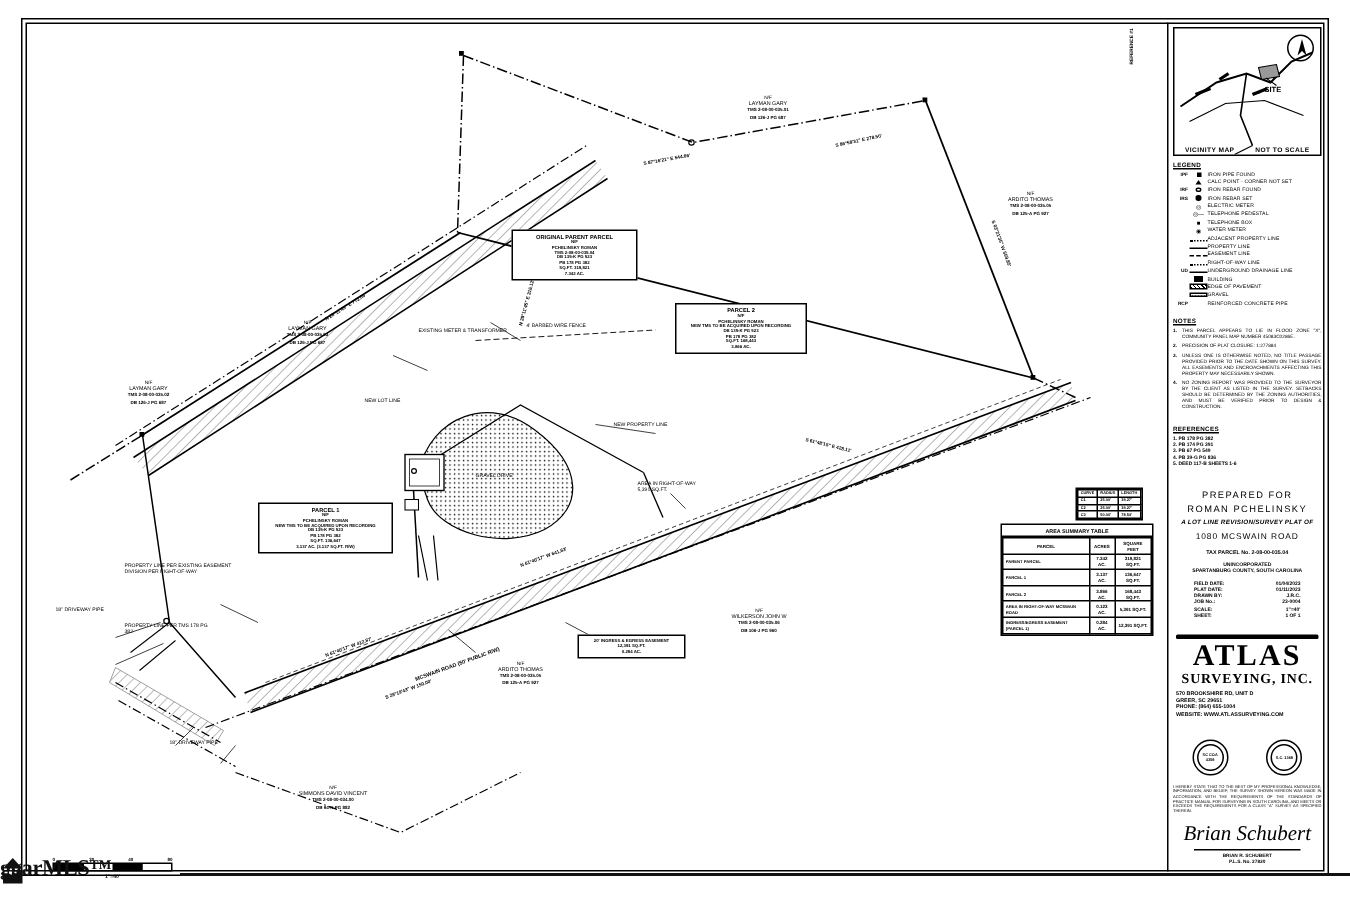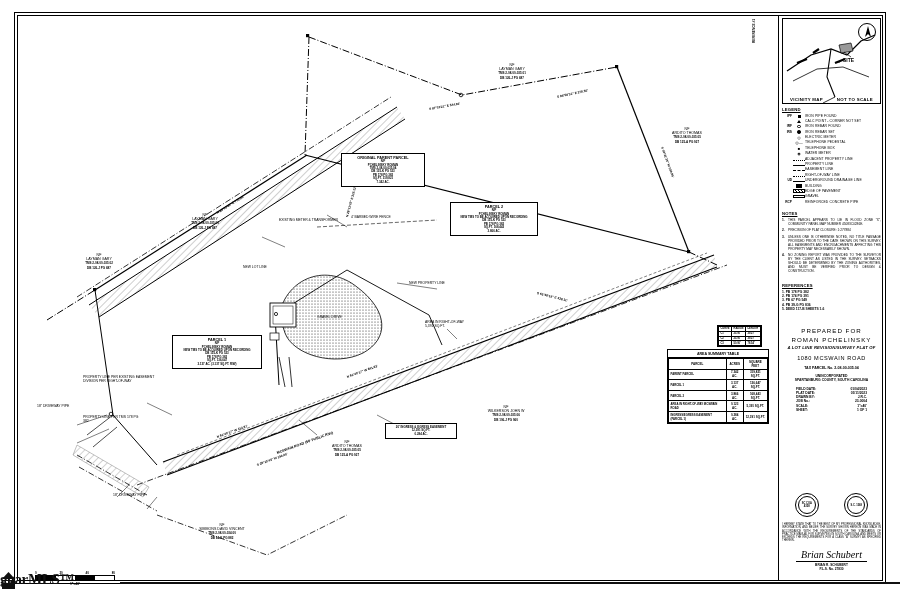--- a/index.html
+++ b/index.html
@@ -124,21 +124,21 @@
     font-size: 2.6px; font-weight: bold; text-align: center; line-height: 3px;
   }
   .seal-in { width: 18px; height: 18px; border: .7px solid #000; border-radius: 50%;
              display:flex;align-items:center;justify-content:center; }
   
   .cert { top: 508px; }
   .cert-txt { font-size: 2.7px; line-height: 3.3px; text-align: justify; }
   .sig {
     margin-top: 6px; text-align: center;
     font-family: "Liberation Serif", serif;
-    font-size: 10px; font-style: italic;
+    font-size: 14px; font-style: italic;
   }
   .sig-line { border-top: .7px solid #000; margin: 1px 14px 1px 14px; }
   .sig-nm { font-size: 3.2px; font-weight: bold; line-height: 4px; }
 
   
   .drawing { position: absolute; left: 17px; top: 15px; width: 761px; height: 566px; }
   .map-label {
     position: absolute;
     font-size: 3.4px; line-height: 4.2px;
     text-align: center; white-space: nowrap;
@@ -665,20 +665,31 @@
             <span>SCALE:</span>
             <span>1"=40'</span>
           </div>
         <div>
             <span>SHEET:</span>
             <span>1 OF 1</span>
           </div>
       </div>
     </div>
 
+    <div class="tc-box logo">
+      <div class="logo-bar"></div>
+      <div class="logo-atlas">ATLAS</div>
+      <div class="logo-sub">SURVEYING, INC.</div>
+      <div class="logo-addr">
+        <div>570 BROOKSHIRE RD, UNIT D</div>
+        <div>GREER, SC 29651</div>
+        <div>PHONE: (864) 655-1004</div>
+        <div>WEBSITE: WWW.ATLASSURVEYING.COM</div>
+      </div>
+    </div>
 
     <div class="tc-box seals">
       <div class="seal">
         <div class="seal-in">
             <span>SC COA 4358</span>
           </div>
       </div>
       <div class="seal">
         <div class="seal-in">
             <span>S.C. 1368</span>

